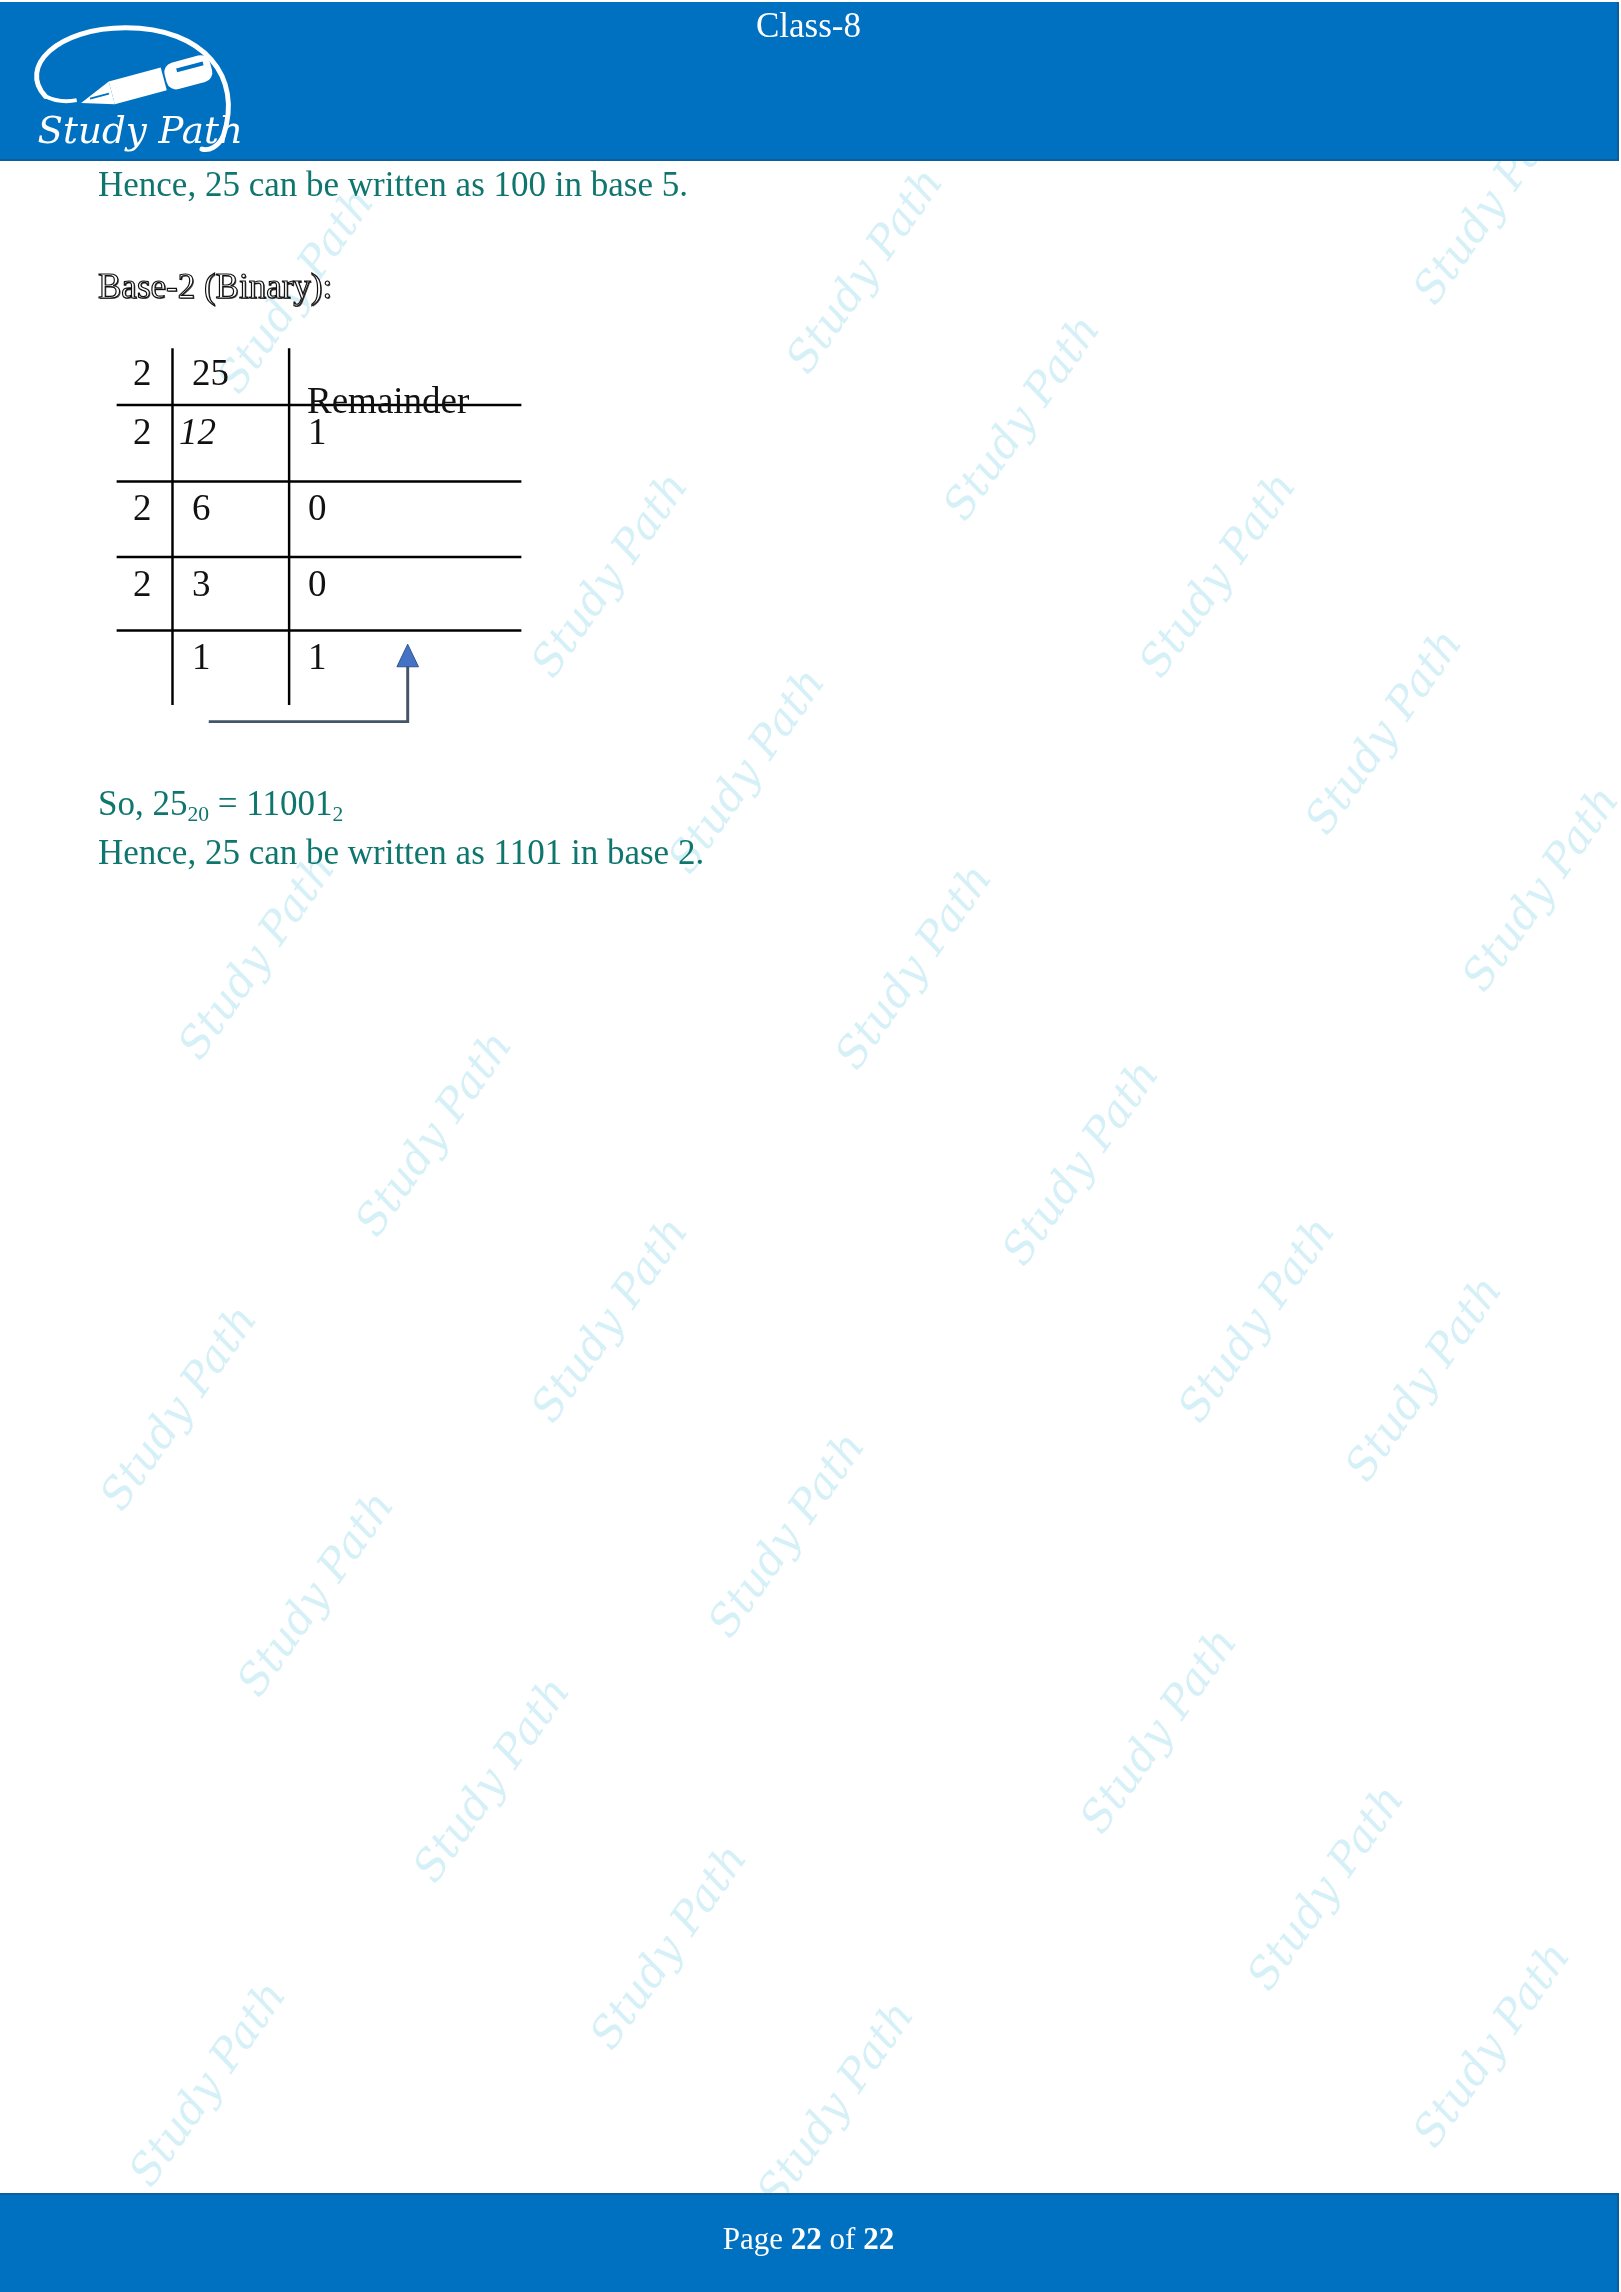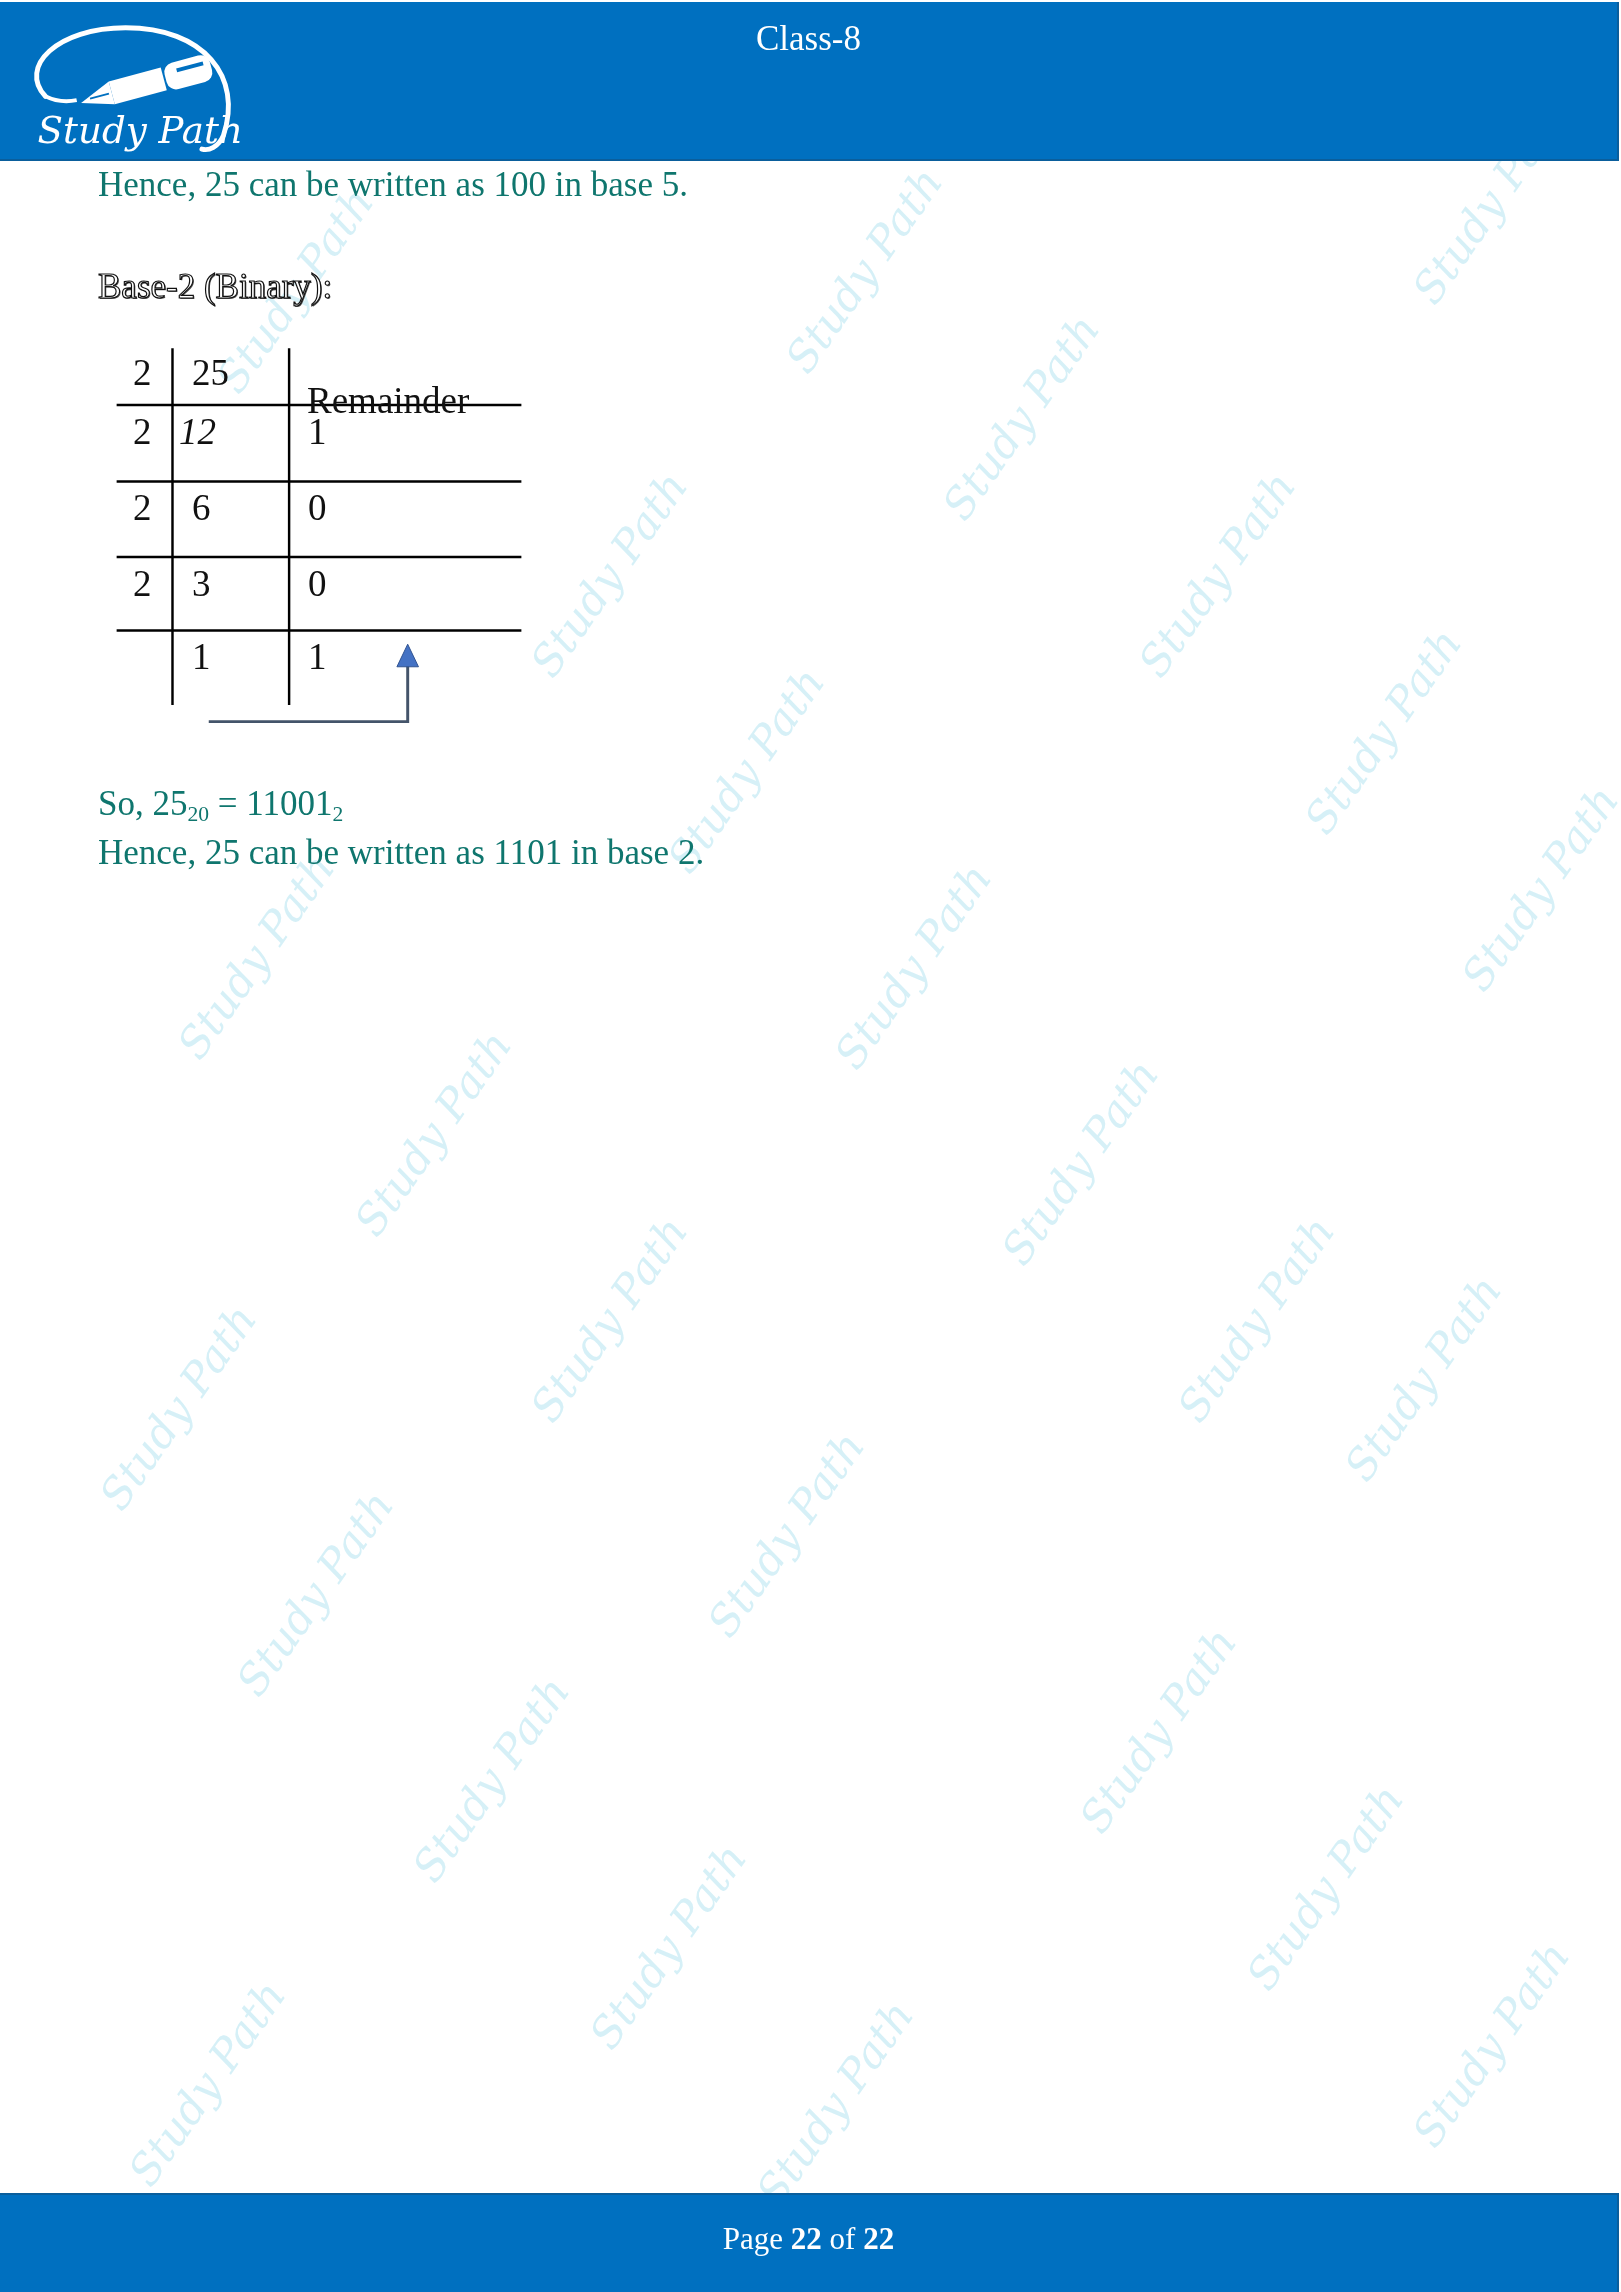--- a/index.html
+++ b/index.html
@@ -5,21 +5,21 @@
   html, body { margin: 0; padding: 0; }
   body {
     width: 1621px; height: 2293px; position: relative; overflow: hidden;
     background: #ffffff; font-family: "DejaVu Serif", "Liberation Serif", serif; color: #111;
   }
   .header {
     position: absolute; left: 0; top: 2px; width: 1617px; height: 157px;
     background: #0070c0; border-right: 2.9px solid #0a5e9c; border-bottom: 2px solid #0a5e9c;
   }
   .header-titles {
-    position: absolute; left: 0; right: 0; top: 14px; text-align: center; color: #ffffff;
+    position: absolute; left: 0; right: 0; top: 1px; text-align: center; color: #ffffff;
     font-family: "Liberation Serif", "DejaVu Serif", serif; font-size: 35px; line-height: 45px;
   }
   .logo { position: absolute; left: 17.6px; top: 15.7px; width: 225px; height: 137px; }
   .footer {
     position: absolute; left: 0; top: 2193px; width: 1617px; height: 100px;
     background: #0070c0; border-top: 2px solid #0a5e9c; border-right: 2.9px solid #0a5e9c;
   }
   .footer-text {
     position: absolute; left: 0; right: 0; top: 25.5px; text-align: center; color: #fff;
     font-family: "Liberation Serif", "DejaVu Serif", serif; font-size: 31px;

